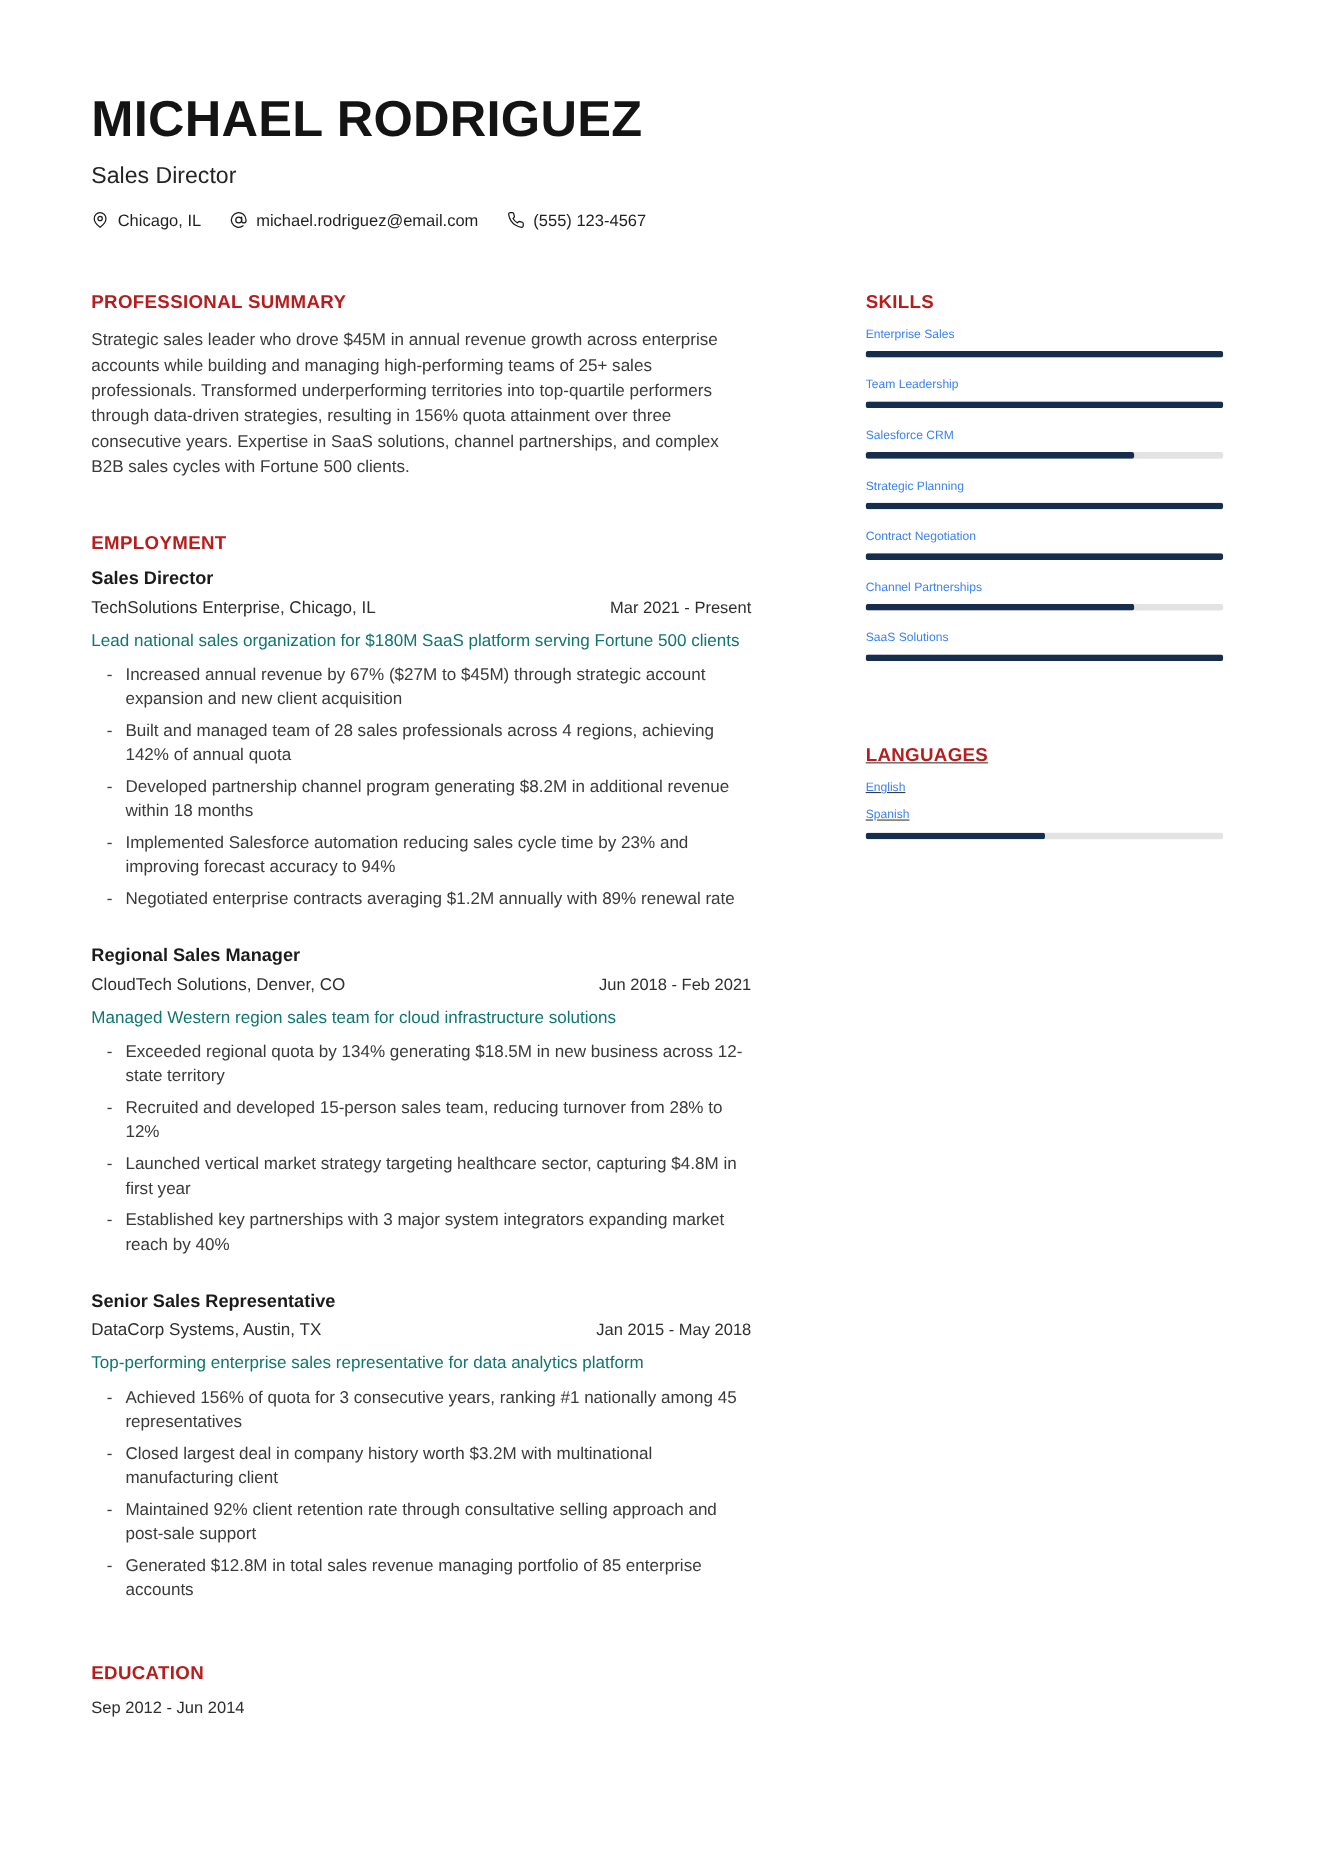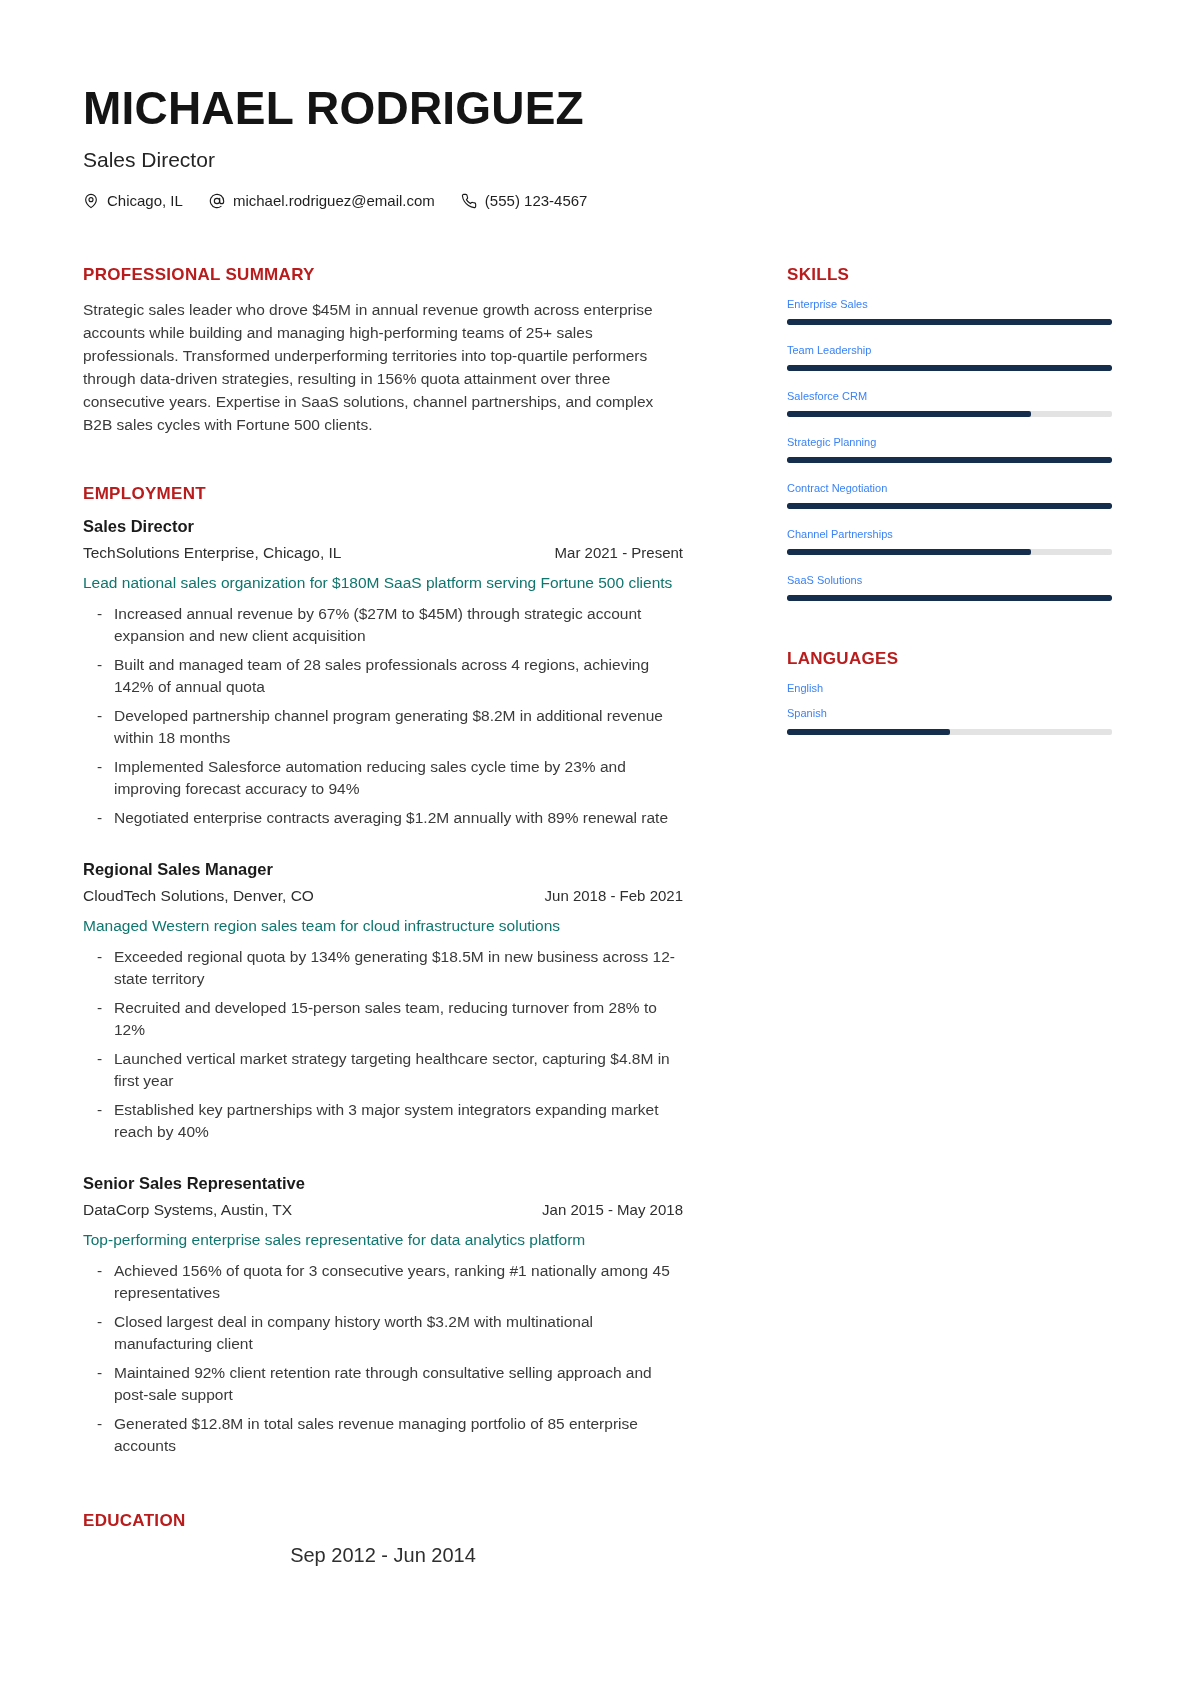--- a/index.html
+++ b/index.html
@@ -13,21 +13,21 @@
   .page { padding: 84px 88px 0 83px; }
 
   
   .name {
     margin: 0 0 16px 0;
     font-size: 46px; font-weight: 700; line-height: 1.05;
     color: #141414; letter-spacing: 0.2px;
   }
   .subtitle { font-size: 21px; color: #242424; margin-bottom: 20px; }
   .contact-row { display: flex; align-items: center; gap: 26px; font-size: 15px; color: #1f1f1f; }
-  .contact { display: flex; align-items: flex-end; gap: 8px; }
+  .contact { display: flex; align-items: flex-start; gap: 8px; }
   .cicon { width: 16px; height: 16px; stroke: #1a1a1a; fill: none;
            stroke-width: 1.7; stroke-linecap: round; stroke-linejoin: round; flex: none; }
 
   
   .columns { display: flex; margin-top: 56px; }
   .main-col { width: 600px; flex: none; }
   .side-col { width: 325px; flex: none; margin-left: 104px; }
 
   .sec-heading {
     margin: 0 0 13px 0;
@@ -48,28 +48,28 @@
   .job-dates { font-size: 15px; color: #2e2e2e; padding-left: 44px; }
   .job-desc { margin: 0 0 9px 0; font-size: 15.5px; line-height: 23px; color: #0f766e; }
   .bullets { list-style: none; margin: 0; padding: 0 0 0 14px; }
   .bullet { display: flex; font-size: 15.5px; line-height: 22px; color: #3a3a3a; margin-bottom: 7px; }
   .bullet:last-child { margin-bottom: 0; }
   .dash { flex: none; width: 17px; }
 
   
   .sec-education { margin-top: 54px; }
   .degree { font-size: 16.5px; font-weight: 700; color: #1b1b1b; margin-bottom: 11px; }
-  .edu-dates { text-align: center; font-size: 20px; color: #2e2e2e; }
+  .edu-dates { text-align: left; font-size: 15px; color: #2e2e2e; }
 
   
   .skill { margin-bottom: 19px; }
   .skill-label { font-size: 11px; color: #3b82f6; margin-bottom: 9px; }
   .bar { height: 6px; background: #e3e3e3; border-radius: 2px; overflow: hidden; }
   .bar-fill { height: 100%; width: 0; background: #152e4d; border-radius: 2px; }
-  .sec-languages { margin-top: 48px; }
+  .sec-languages { margin-top: 76px; text-decoration: underline; }
   .lang { margin-bottom: 13px; }
   .lang .skill-label { margin-bottom: 10px; }
 </style>
 </head>
 <body>
 
 <div class="page">
 
   <header>
     <h1 class="name">MICHAEL RODRIGUEZ</h1>

